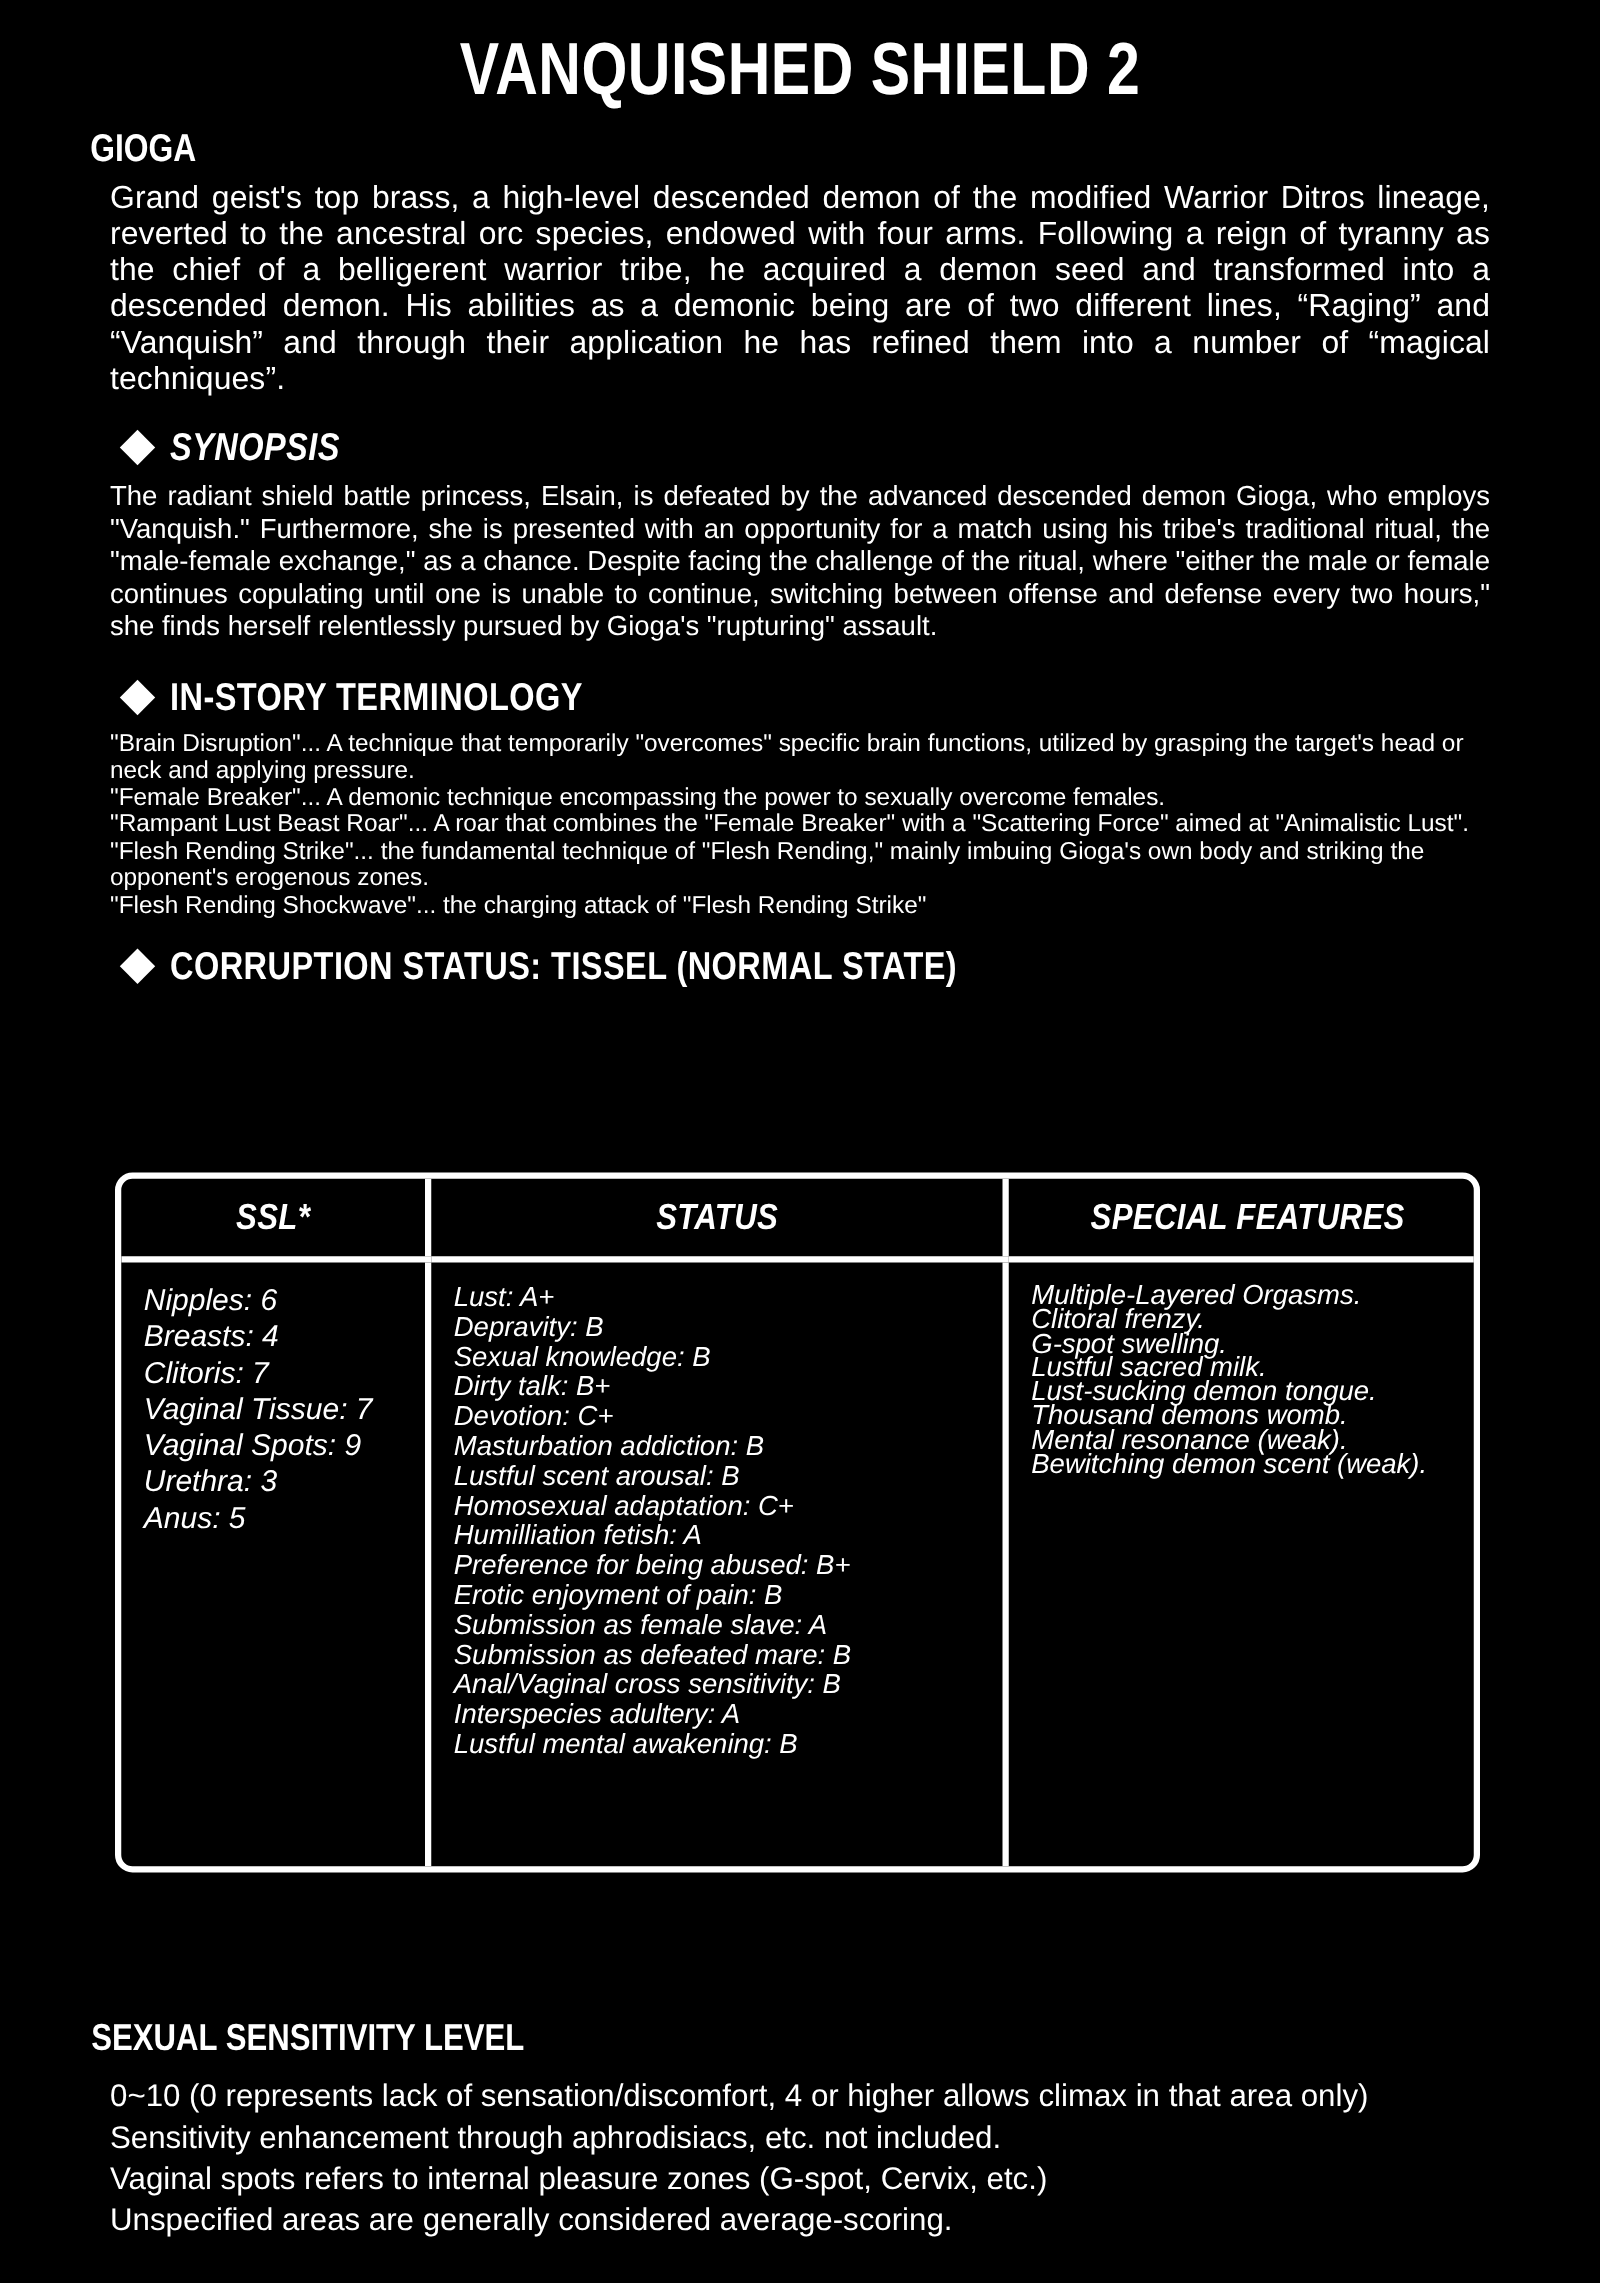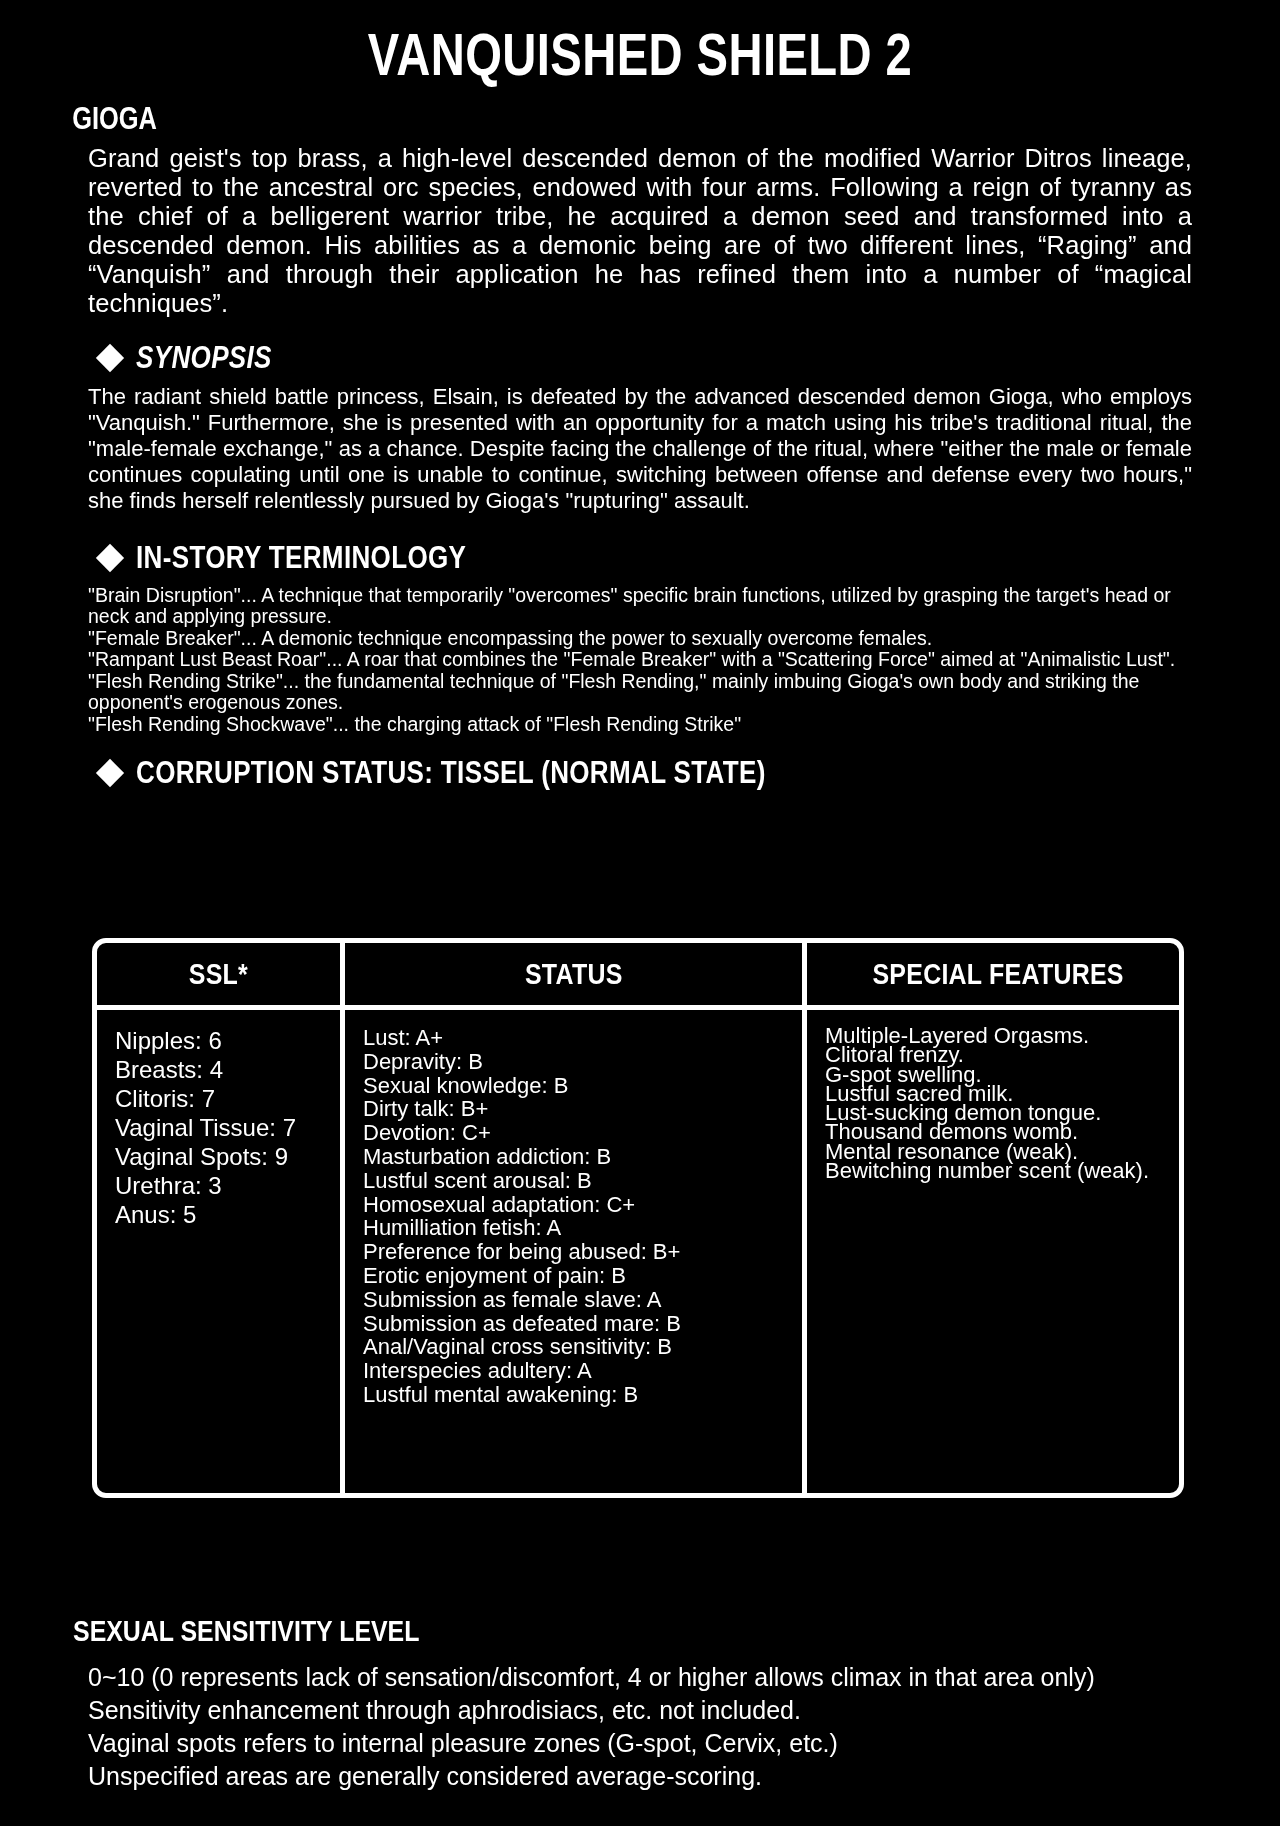--- a/index.html
+++ b/index.html
@@ -114,20 +114,21 @@
   .table-wrap {
     position: absolute;
     left: 92px;
     top: 938px;
     width: 1092px;
     height: 560px;
     border: 5px solid #ffffff;
     border-radius: 14px;
     box-sizing: border-box;
     overflow: hidden;
+    font-style: italic;
   }
   .ctable {
     width: 100%;
     height: 100%;
     border-collapse: collapse;
     table-layout: fixed;
   }
   .ctable th, .ctable td {
     vertical-align: top;
     padding: 0;
@@ -300,21 +301,21 @@
           <td class="col-3">
             <div class="cell-inner">
               <ul class="cell-list list-features">
                 <li>Multiple-Layered Orgasms.</li>
                 <li>Clitoral frenzy.</li>
                 <li>G-spot swelling.</li>
                 <li>Lustful sacred milk.</li>
                 <li>Lust-sucking demon tongue.</li>
                 <li>Thousand demons womb.</li>
                 <li>Mental resonance (weak).</li>
-                <li>Bewitching number scent (weak).</li>
+                <li>Bewitching demon scent (weak).</li>
               </ul>
             </div>
           </td>
         </tr>
       </tbody>
     </table>
   </div>
 
   <div style="position:absolute; left:0; top:1615px; width:1040px;">
     <div class="footer-head">SEXUAL SENSITIVITY LEVEL</div>

